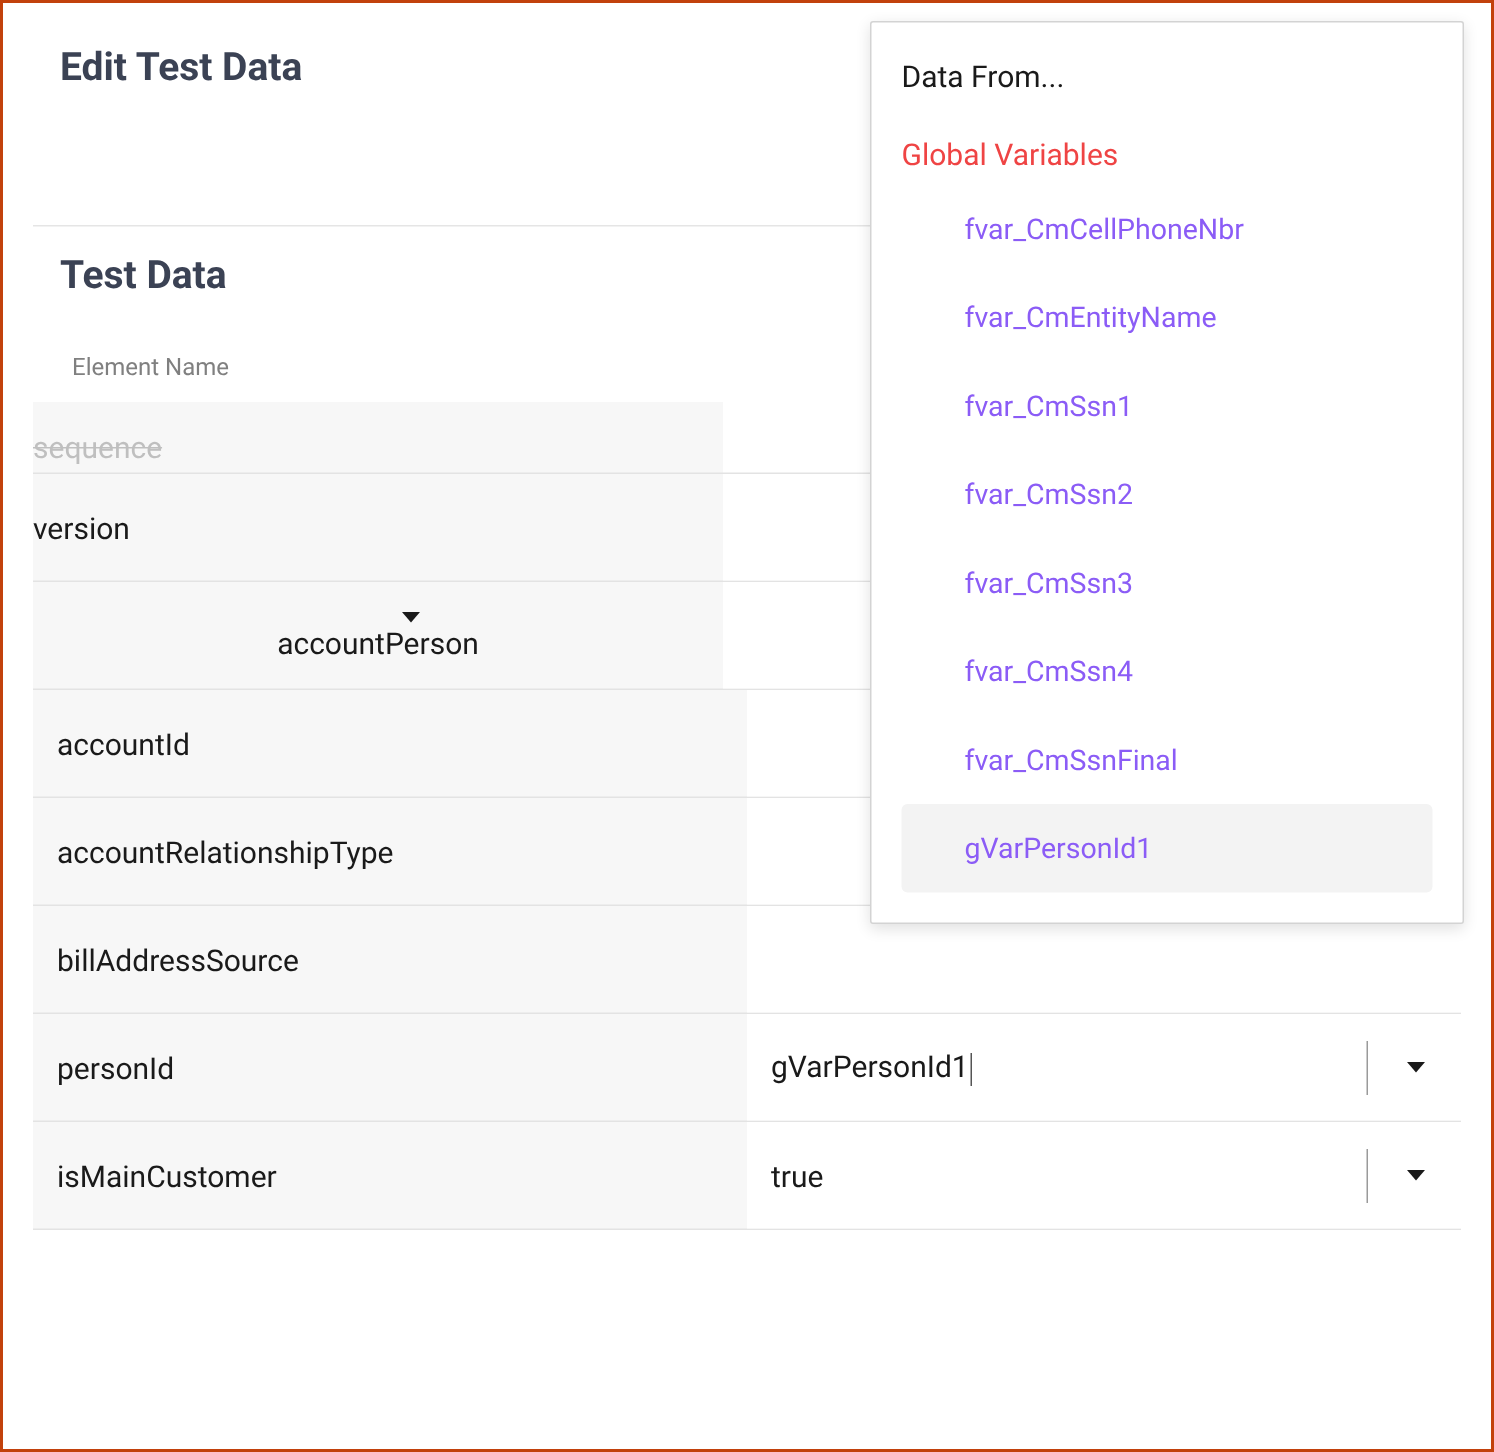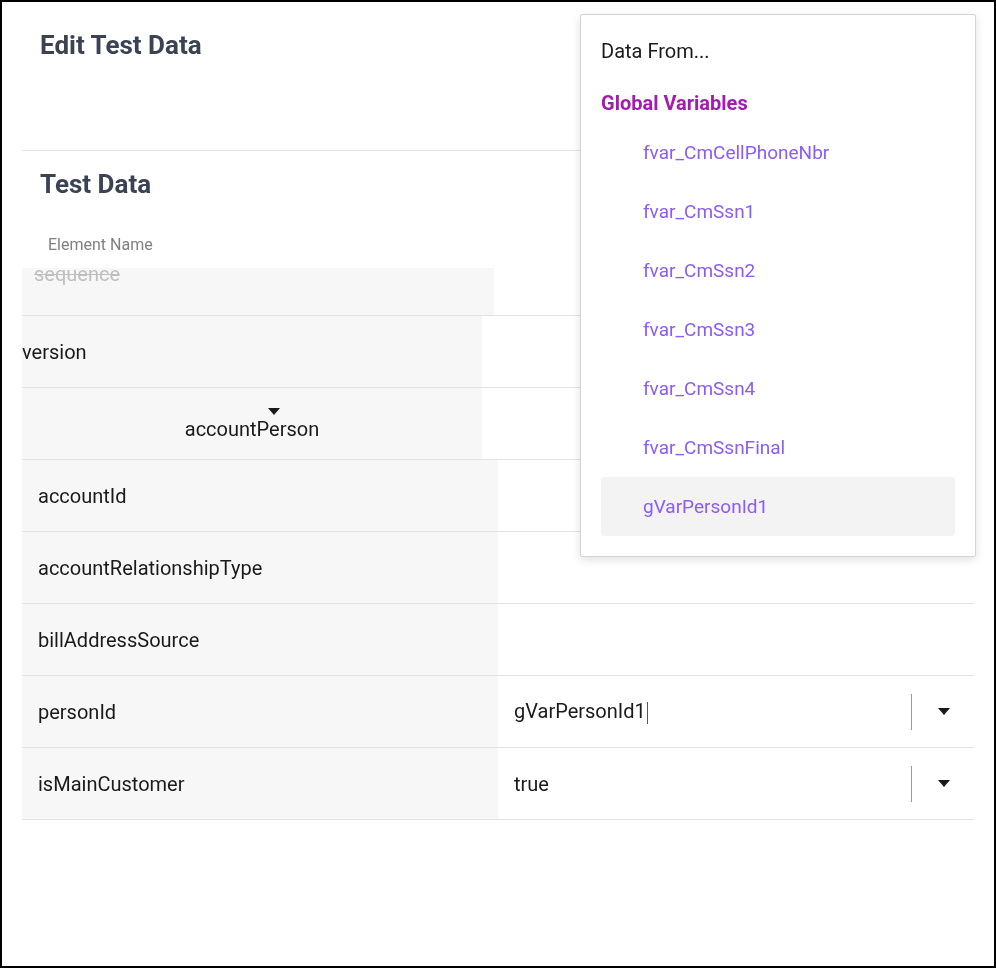--- a/index.html
+++ b/index.html
@@ -8,21 +8,21 @@
     padding: 0;
   }
   body {
     font-family: -apple-system, BlinkMacSystemFont, "Segoe UI", Roboto, Helvetica, Arial, sans-serif;
     background: #fff;
     width: 996px;
     height: 968px;
     position: relative;
   }
   .outer-container {
-    border: 2px solid #000000;
+    border: 2px solid #c2410c;
     width: 100%;
     height: 100%;
     padding: 28px 0 0 0;
     position: relative;
     overflow: hidden;
   }
   .header-title {
     font-size: 26px;
     font-weight: 700;
     color: #3b4254;
@@ -94,23 +94,22 @@
     justify-content: center;
     cursor: pointer;
   }
   .row.cutoff-top {
     height: 48px;
     align-items: flex-start;
     overflow: hidden;
   }
   .row.cutoff-top .elem-cell {
     height: 48px;
-    align-items: flex-start;
+    align-items: flex-end;
     padding-top: 0;
-    margin-left: 12px;
   }
   .elem-pad-1 { padding-left: 148px; }
   .elem-pad-2 { padding-left: 118px; margin-left: 16px; }
   .expand-caret {
     display: inline-flex;
     margin-right: 10px;
     margin-left: 54px;
   }
   .expand-caret svg { display:block; }
   .truncated-label {
@@ -133,22 +132,22 @@
     padding: 24px 20px 20px 20px;
     z-index: 10;
   }
   .dd-placeholder {
     font-size: 20px;
     color: #1a1a1a;
     margin-bottom: 28px;
   }
   .dd-group-label {
     font-size: 20px;
-    font-weight: 700;
-    color: #a21caf;
+    font-weight: 400;
+    color: #ef4444;
     margin-bottom: 8px;
   }
   .dd-option {
     font-size: 19px;
     color: #8b5cf6;
     padding: 18px 0 18px 42px;
     border-radius: 4px;
     cursor: pointer;
   }
   .dd-option.highlighted {
@@ -257,20 +256,21 @@
         </div>
       </div>
     </div>
 
   </div>
 
   <div class="dropdown">
     <div class="dd-placeholder">Data From...</div>
     <div class="dd-group-label">Global Variables</div>
     <div class="dd-option">fvar_CmCellPhoneNbr</div>
+    <div class="dd-option">fvar_CmEntityName</div>
     <div class="dd-option">fvar_CmSsn1</div>
     <div class="dd-option">fvar_CmSsn2</div>
     <div class="dd-option">fvar_CmSsn3</div>
     <div class="dd-option">fvar_CmSsn4</div>
     <div class="dd-option">fvar_CmSsnFinal</div>
     <div class="dd-option highlighted">gVarPersonId1</div>
   </div>
 
 </div>
 

